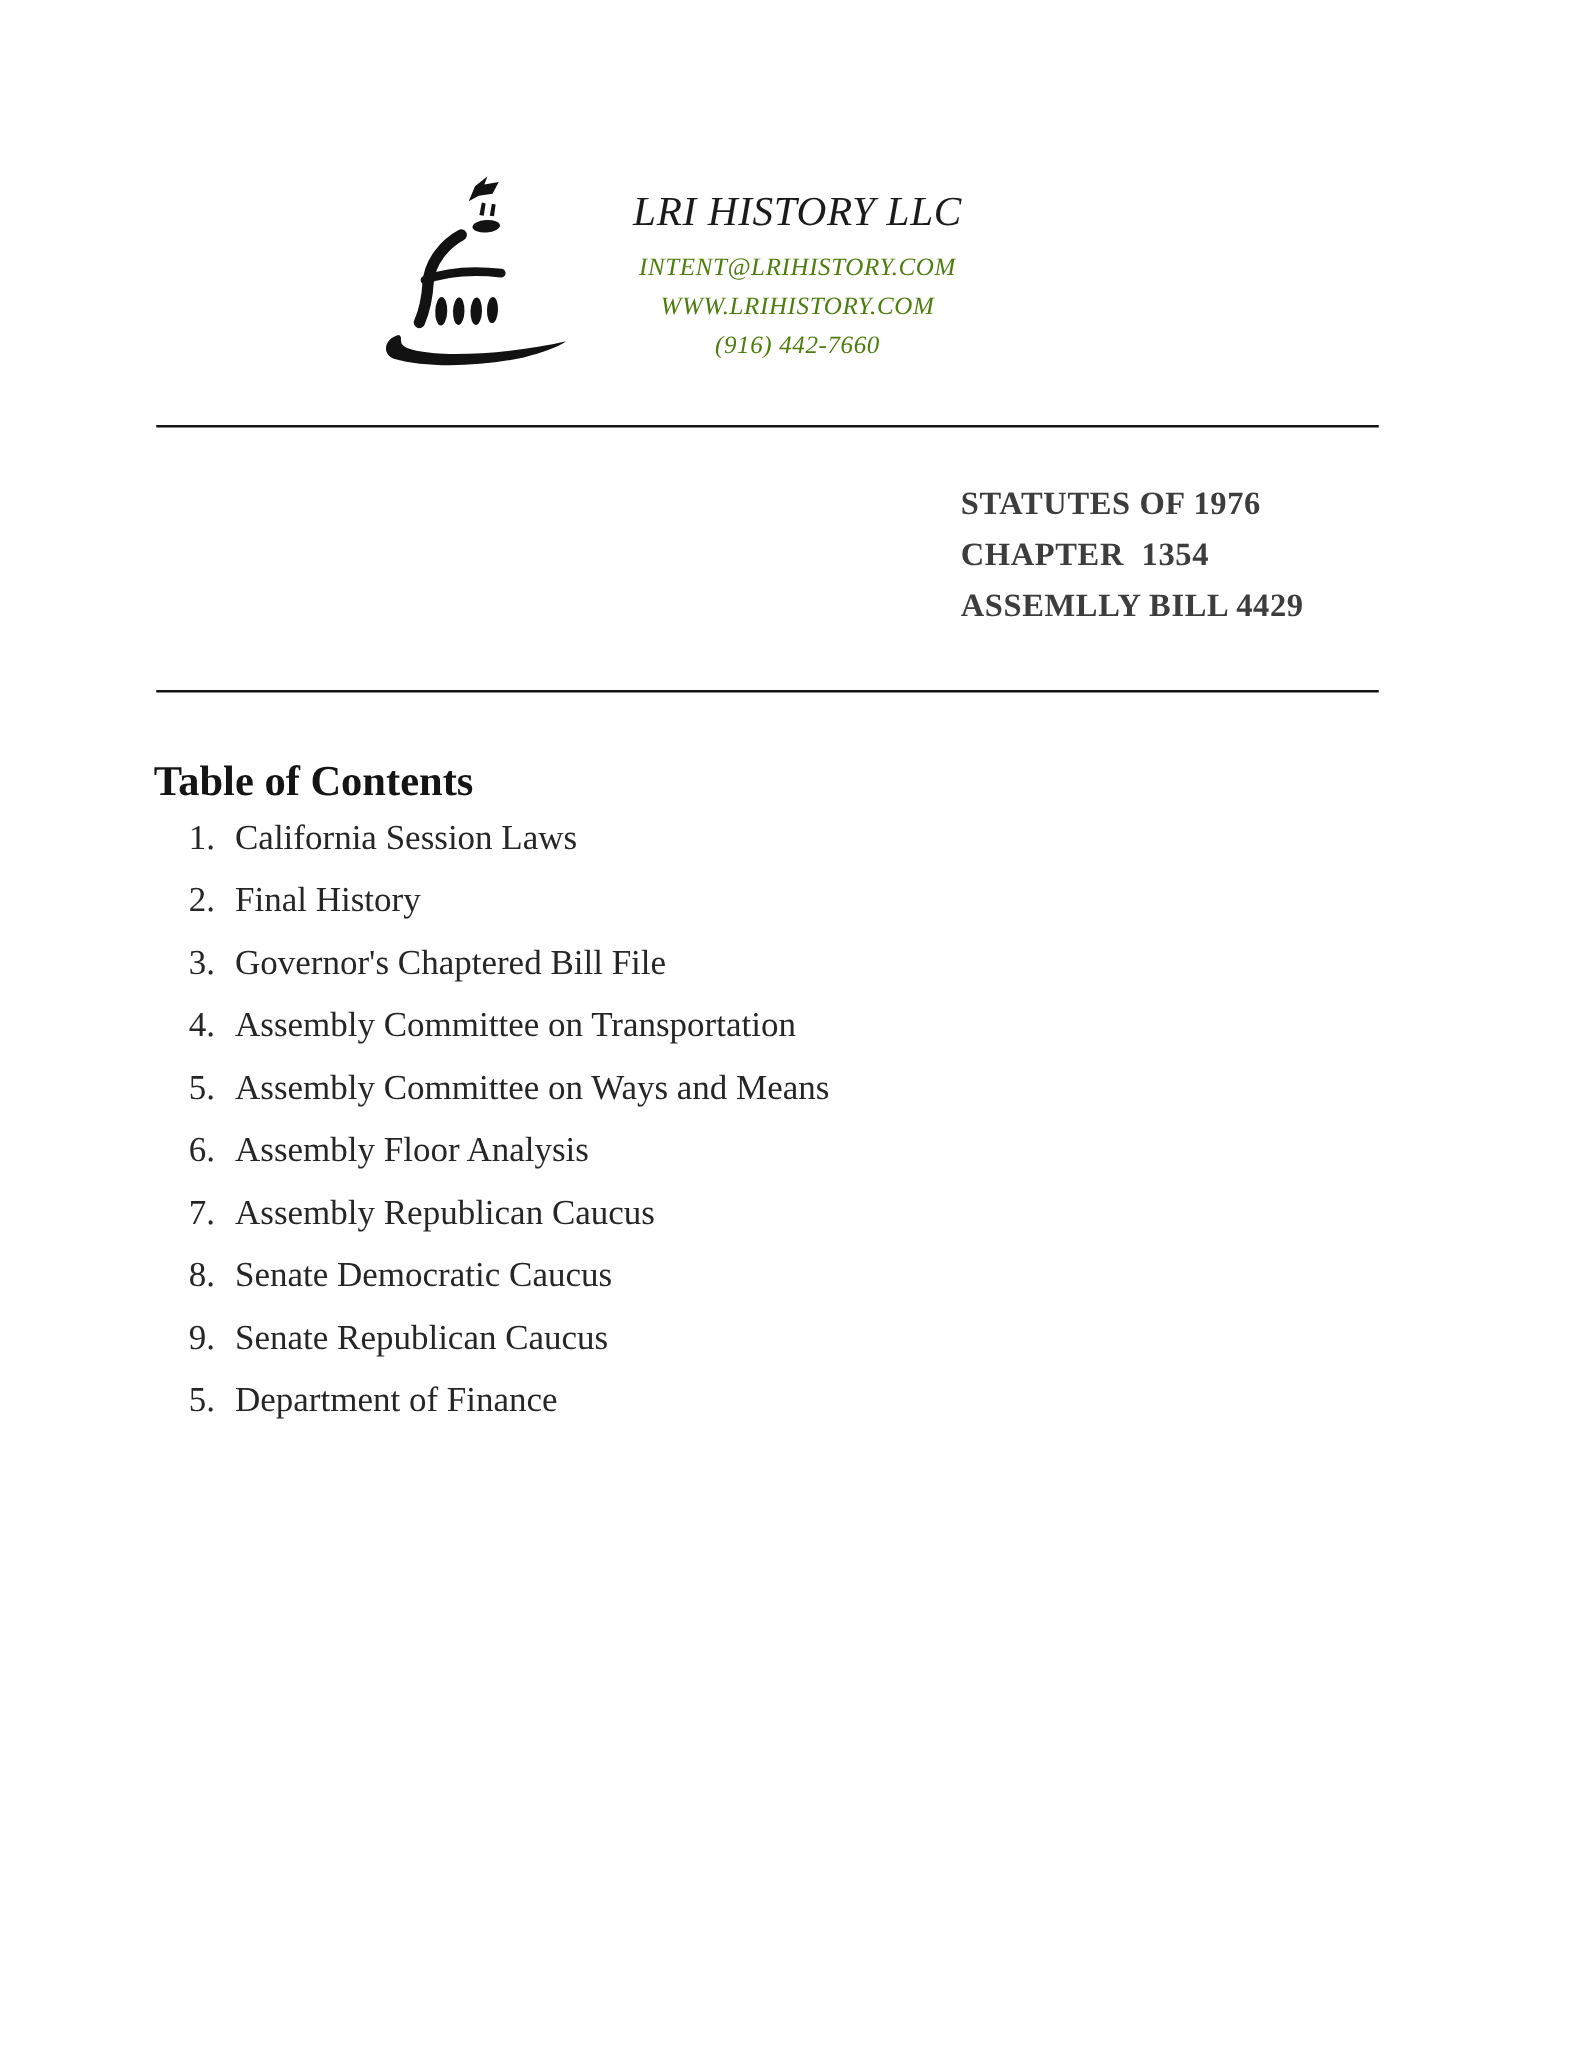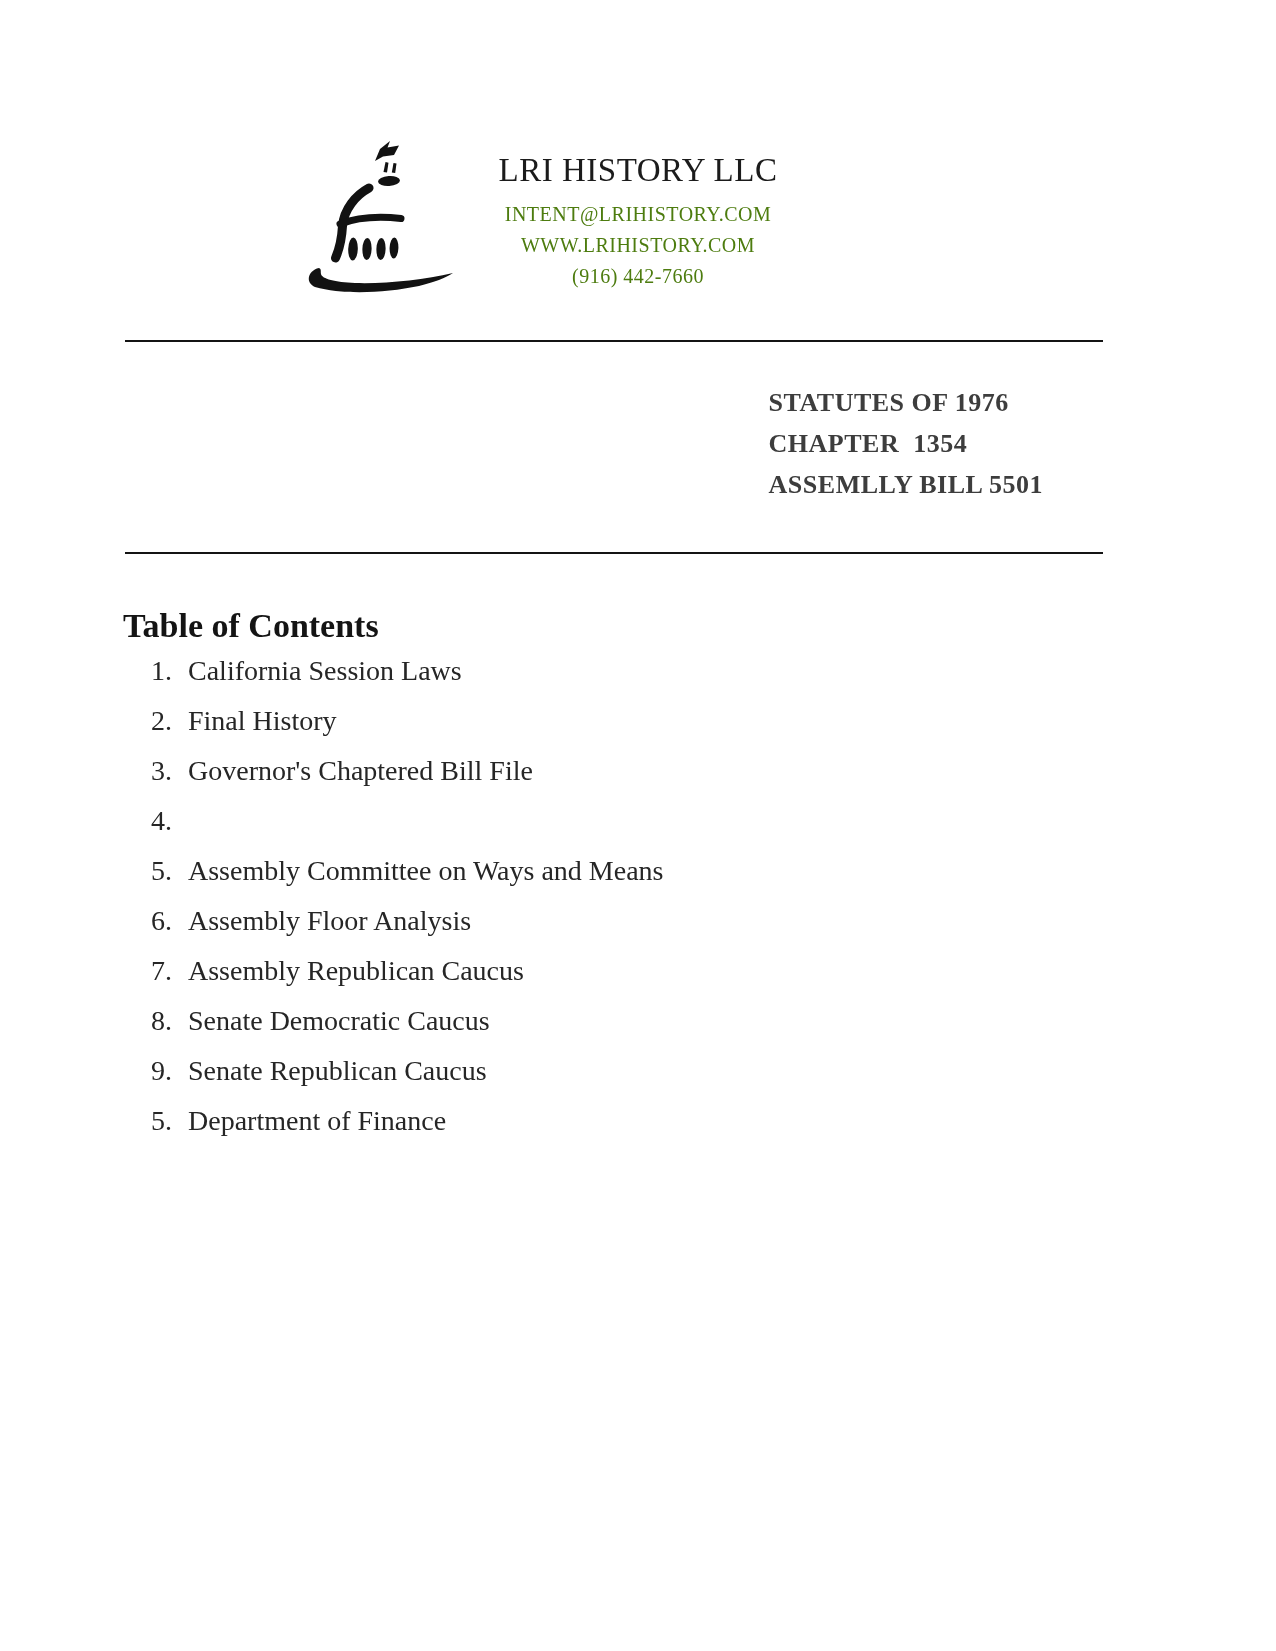--- a/index.html
+++ b/index.html
@@ -21,20 +21,21 @@
     top: 126px;
     width: 168px;
     height: 168px;
   }
   .header-text {
     position: absolute;
     left: 412px;
     top: 150px;
     width: 452px;
     text-align: center;
+    font-style: italic;
   }
   .company-name {
     font-size: 33px;
     line-height: 40px;
     letter-spacing: 0.5px;
     color: #1b1b1b;
     white-space: nowrap;
   }
   .contact-block {
     margin-top: 9px;
@@ -155,40 +156,41 @@
       <div class="contact-line">(916) 442-7660</div>
     </div>
   </div>
 
   <div class="rule rule-top"></div>
   <div class="rule rule-bottom"></div>
 
   <div class="reference-block">
     <div class="ref-line">STATUTES OF 1976</div>
     <div class="ref-line">CHAPTER  1354</div>
-    <div class="ref-line">ASSEMLLY BILL 5501</div>
+    <div class="ref-line">ASSEMLLY BILL 4429</div>
   </div>
 
   <div class="toc-heading">Table of Contents</div>
 
   <ol class="toc-list">
     <li class="toc-item">
       <span class="toc-num">1.</span>
       <span class="toc-label">California Session Laws</span>
     </li>
     <li class="toc-item">
       <span class="toc-num">2.</span>
       <span class="toc-label">Final History</span>
     </li>
     <li class="toc-item">
       <span class="toc-num">3.</span>
       <span class="toc-label">Governor's Chaptered Bill File</span>
     </li>
     <li class="toc-item">
       <span class="toc-num">4.</span>
+      <span class="toc-label">Assembly Committee on Transportation</span>
     </li>
     <li class="toc-item">
       <span class="toc-num">5.</span>
       <span class="toc-label">Assembly Committee on Ways and Means</span>
     </li>
     <li class="toc-item">
       <span class="toc-num">6.</span>
       <span class="toc-label">Assembly Floor Analysis</span>
     </li>
     <li class="toc-item">

